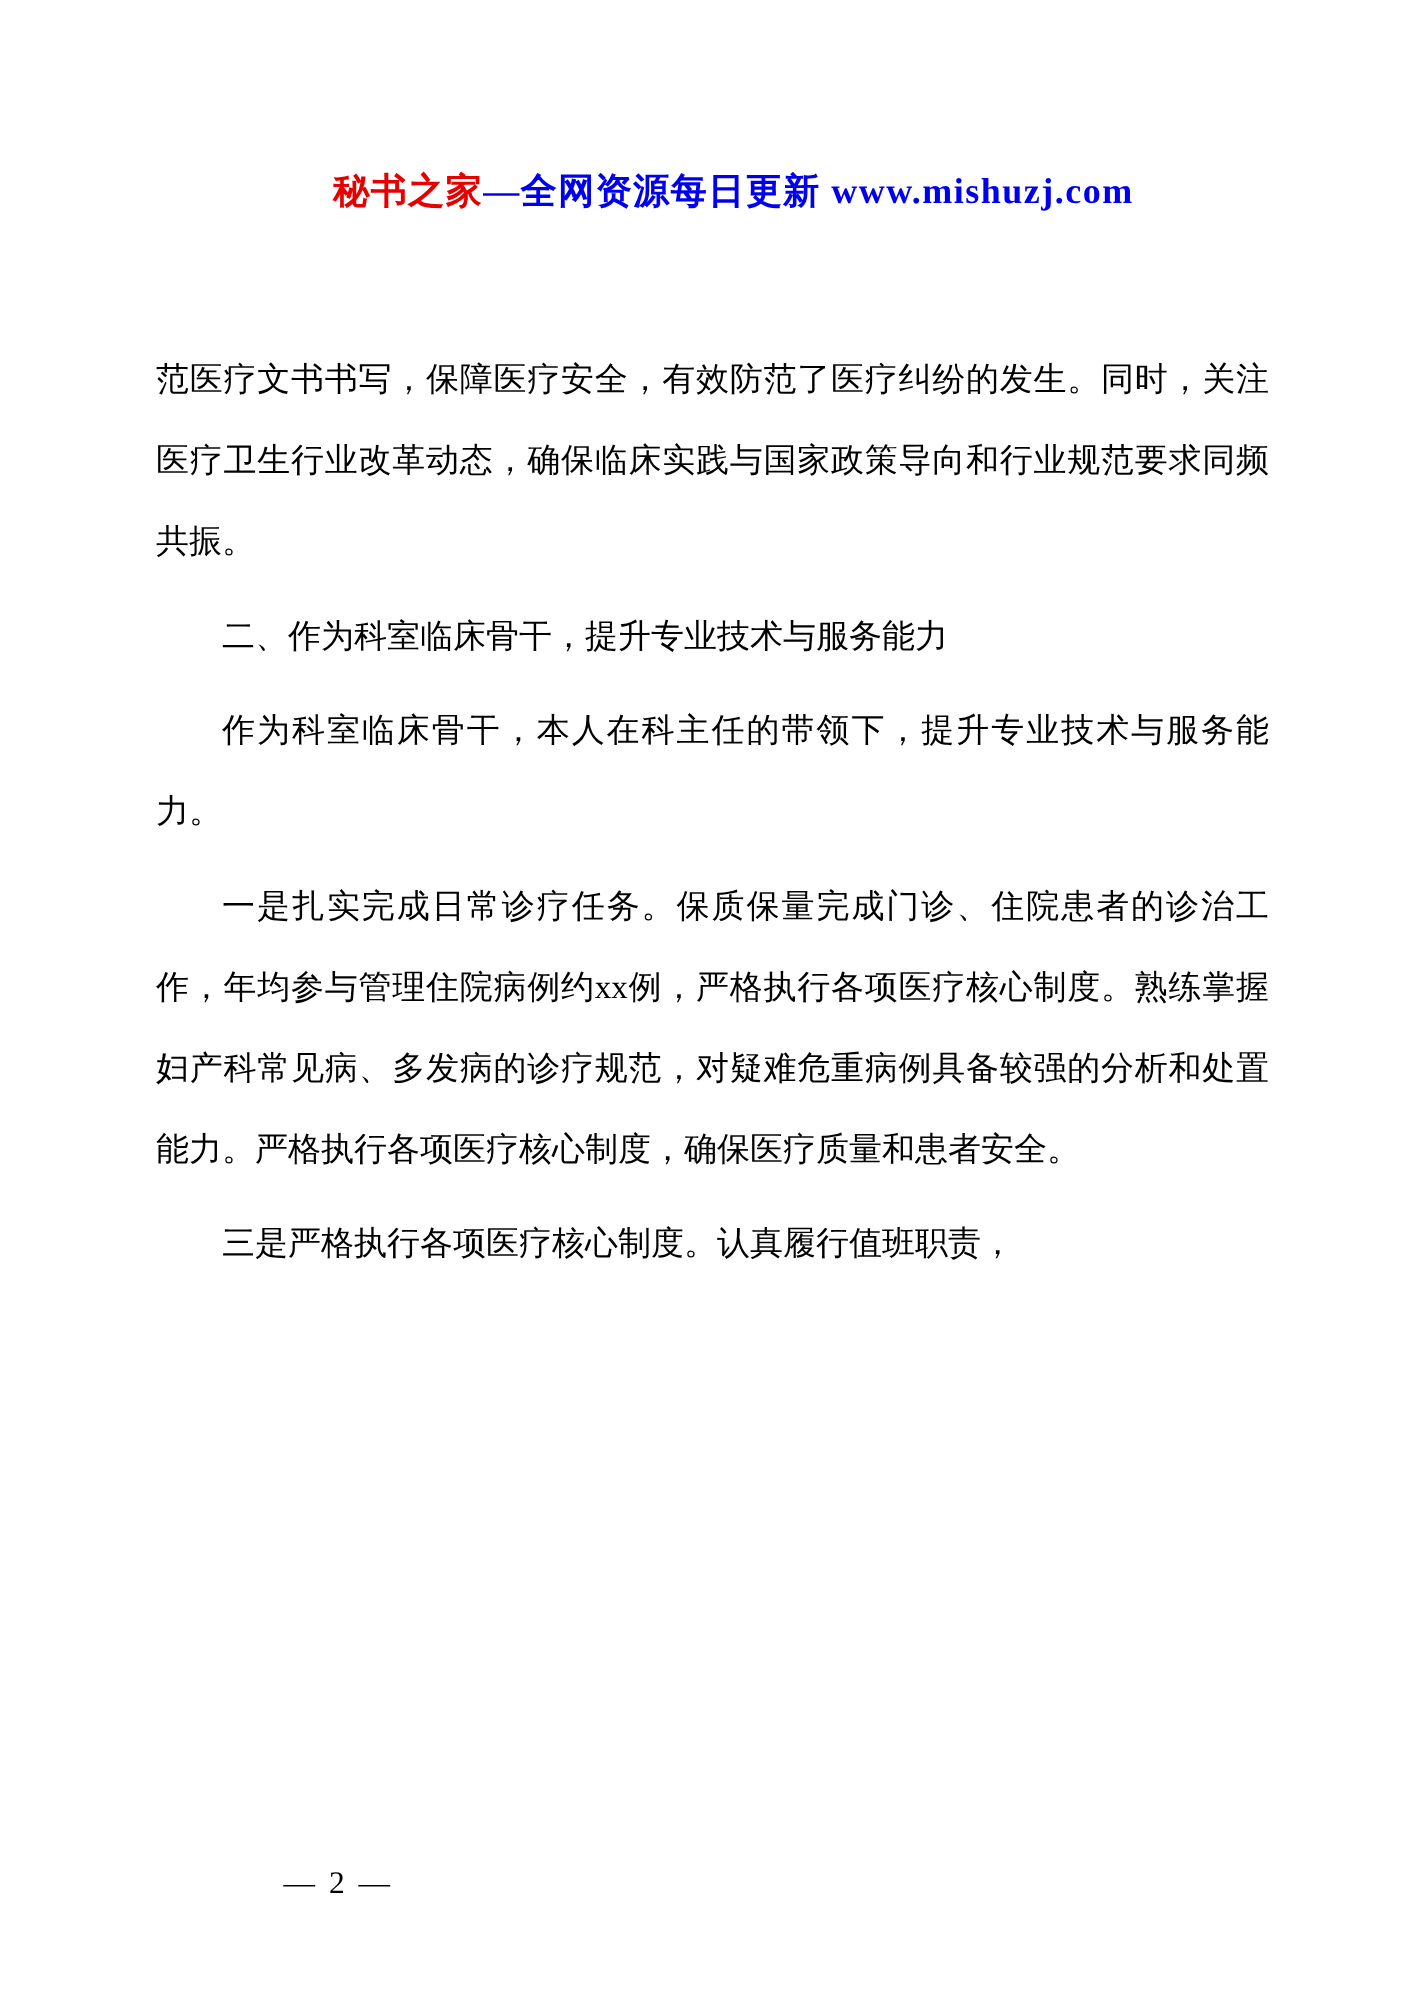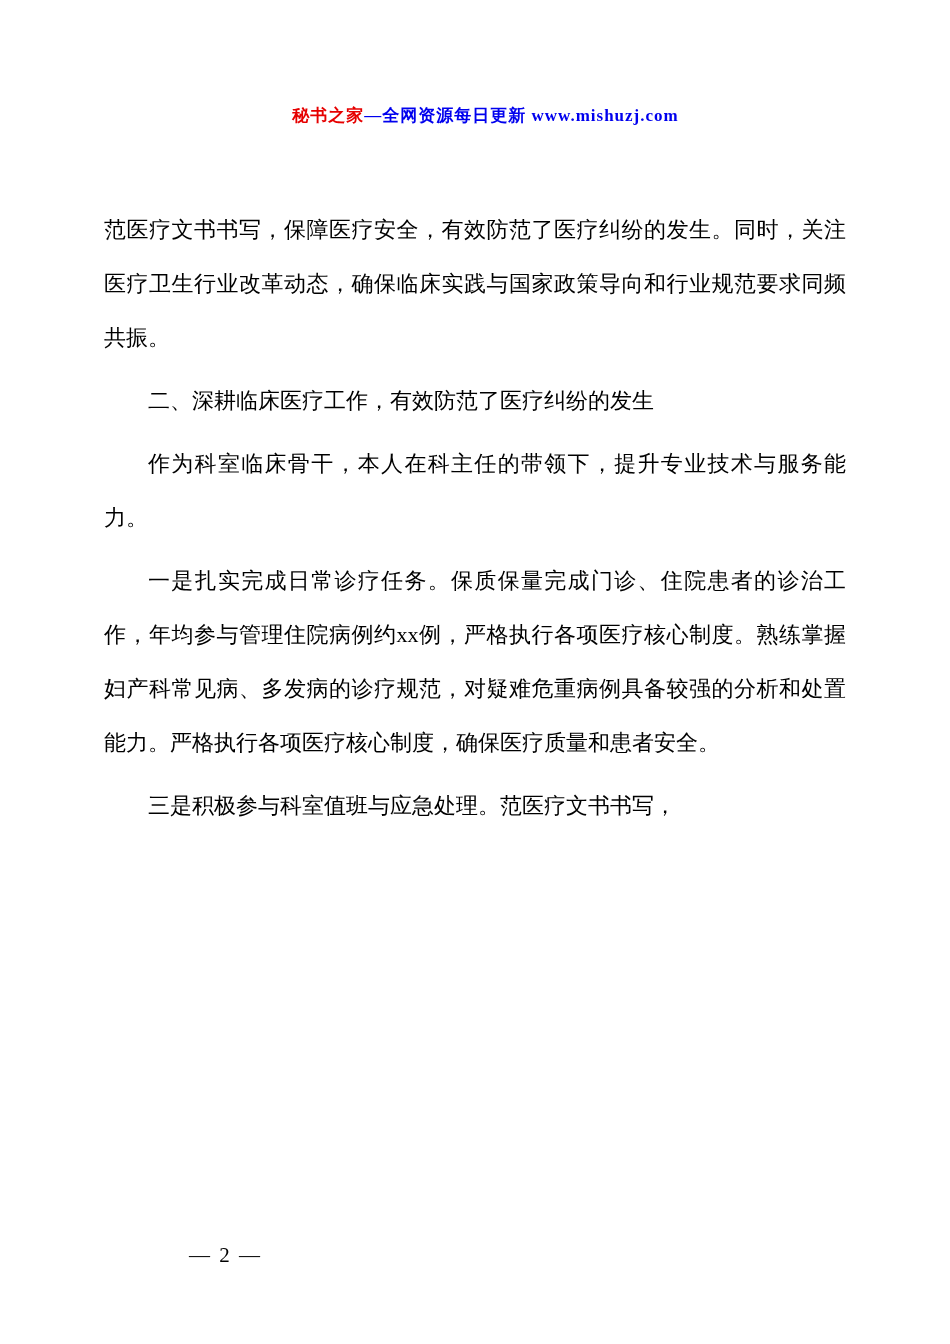--- a/index.html
+++ b/index.html
@@ -11,21 +11,21 @@
     height: 1344px;
     margin: 0 auto;
     background: #ffffff;
     overflow: hidden;
     font-family: "Liberation Serif", "DejaVu Serif", serif;
     color: #000000;
   }
   .header {
     padding-top: 84px;
     text-align: center;
-    font-size: 17px;
+    font-size: 24px;
     font-weight: 700;
     letter-spacing: 1px;
     white-space: pre;
   }
   .site-name { color: #e60000; }
   .site-rest { color: #0000ee; }
   .content {
     width: 742px;
     margin: 56px auto 0;
     font-size: 22px;
@@ -52,23 +52,23 @@
 
 <div class="page">
 
   <header class="header">
     <span class="site-name">秘书之家</span><span class="site-rest">—全网资源每日更新 </span><span class="site-rest">www.mishuzj.com</span>
   </header>
 
   <main class="content">
 
   <p class="body"><span>范医疗文书书写，保障医疗安全，有效防范了医疗纠纷的发生。同时，关注医疗卫生行业改革动态，确保临床实践与国家政策导向和行业规范要求同频共振。</span></p>
-      <p class="heading indent"><span>二、深耕临床医疗工作，有效防范了医疗纠纷的发生</span></p>
+      <p class="heading indent"><span>二、作为科室临床骨干，提升专业技术与服务能力</span></p>
       <p class="body indent"><span>作为科室临床骨干，本人在科主任的带领下，提升专业技术与服务能力。</span></p>
       <p class="body indent"><strong>一是</strong><span>扎实完成日常诊疗任务。保质保量完成门诊、住院患者的诊治工作，年均参与管理住院病例约xx例，严格执行各项医疗核心制度。熟练掌握妇产科常见病、多发病的诊疗规范，对疑难危重病例具备较强的分析和处置能力。严格执行各项医疗核心制度，确保医疗质量和患者安全。</span></p>
-      <p class="body indent"><strong>三是</strong><span>积极参与科室值班与应急处理。范医疗文书书写，</span></p>
+      <p class="body indent"><strong>三是</strong><span>严格执行各项医疗核心制度。认真履行值班职责，</span></p>
     </main>
 
   <footer class="footer">
     <span>— 2 —</span>
   </footer>
 
 </div>
 
 </body></html>

